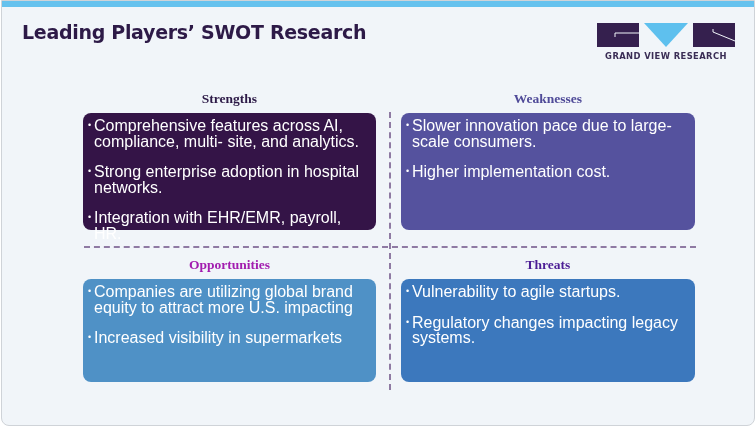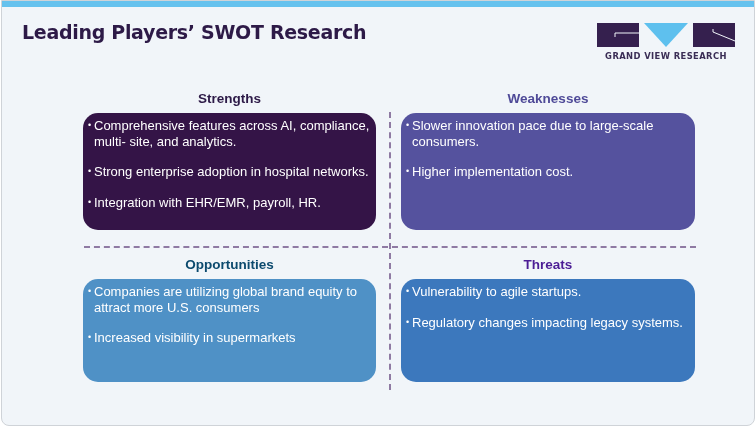--- a/index.html
+++ b/index.html
@@ -17,26 +17,26 @@
       color: #2d1a47; letter-spacing: -0.3px;
     }
     .logo { position: absolute; left: 595px; top: 22px; width: 138px; height: 42px; }
     .logo-blocks { position: absolute; left: 0; top: 0; width: 138px; height: 24px; }
     .logo-text {
       position: absolute; left: 0; top: 28px; width: 138px; text-align: center;
       font-family: "DejaVu Sans", sans-serif; font-weight: bold; font-size: 8.4px;
       color: #3a2d55; letter-spacing: 0.4px; white-space: nowrap;
     }
     .quad-head {
-      position: absolute; font-family: Liberation Sans, sans-serif; font-weight: bold;
+      position: absolute; font-family: Liberation Serif, serif; font-weight: bold;
       font-size: 13.5px; text-align: center;
     }
     .box {
-      position: absolute; border-radius: 15px; color: #ffffff;
-      font-family: "Liberation Sans", sans-serif; font-size: 13px; line-height: 15.5px;
+      position: absolute; border-radius: 8px; color: #ffffff;
+      font-family: "Liberation Sans", sans-serif; font-size: 16px; line-height: 15.5px;
       padding: 5px 6px 5px 6px;
     }
     .box ul { list-style: none; }
     .box li { position: relative; padding-left: 5px; margin-bottom: 15px; }
     .box li::before { content: "\2022"; position: absolute; left: -1px; top: 0; font-size: 9px; }
     .hdiv {
       position: absolute; left: 82px; top: 245px; width: 612px; height: 0;
       border-top: 2px dashed #8f7aa3;
     }
     .vdiv {
@@ -81,24 +81,24 @@
   <div class="box" style="left:399px; top:112px; width:294px; height:117px; background:#55529e;">
     <ul>
       <li>Slower innovation pace due to large-scale consumers.</li>
       <li>Higher implementation cost.</li>
     </ul>
   </div>
 
   <div class="hdiv"></div>
   <div class="vdiv"></div>
 
-  <div class="quad-head" style="left:81px; top:256px; width:293px; color:#0c4a6e;">Opportunities</div>
+  <div class="quad-head" style="left:81px; top:256px; width:293px; color:#a21caf;">Opportunities</div>
   <div class="box" style="left:81px; top:278px; width:293px; height:103px; background:#4f91c6;">
     <ul>
-      <li>Companies are utilizing global brand equity to attract more U.S. consumers</li>
+      <li>Companies are utilizing global brand equity to attract more U.S. impacting</li>
       <li>Increased visibility in supermarkets</li>
     </ul>
   </div>
 
   <div class="quad-head" style="left:399px; top:256px; width:294px; color:#4c1d95;">Threats</div>
   <div class="box" style="left:399px; top:278px; width:294px; height:103px; background:#3c78bd;">
     <ul>
       <li>Vulnerability to agile startups.</li>
       <li>Regulatory changes impacting legacy systems.</li>
     </ul>

